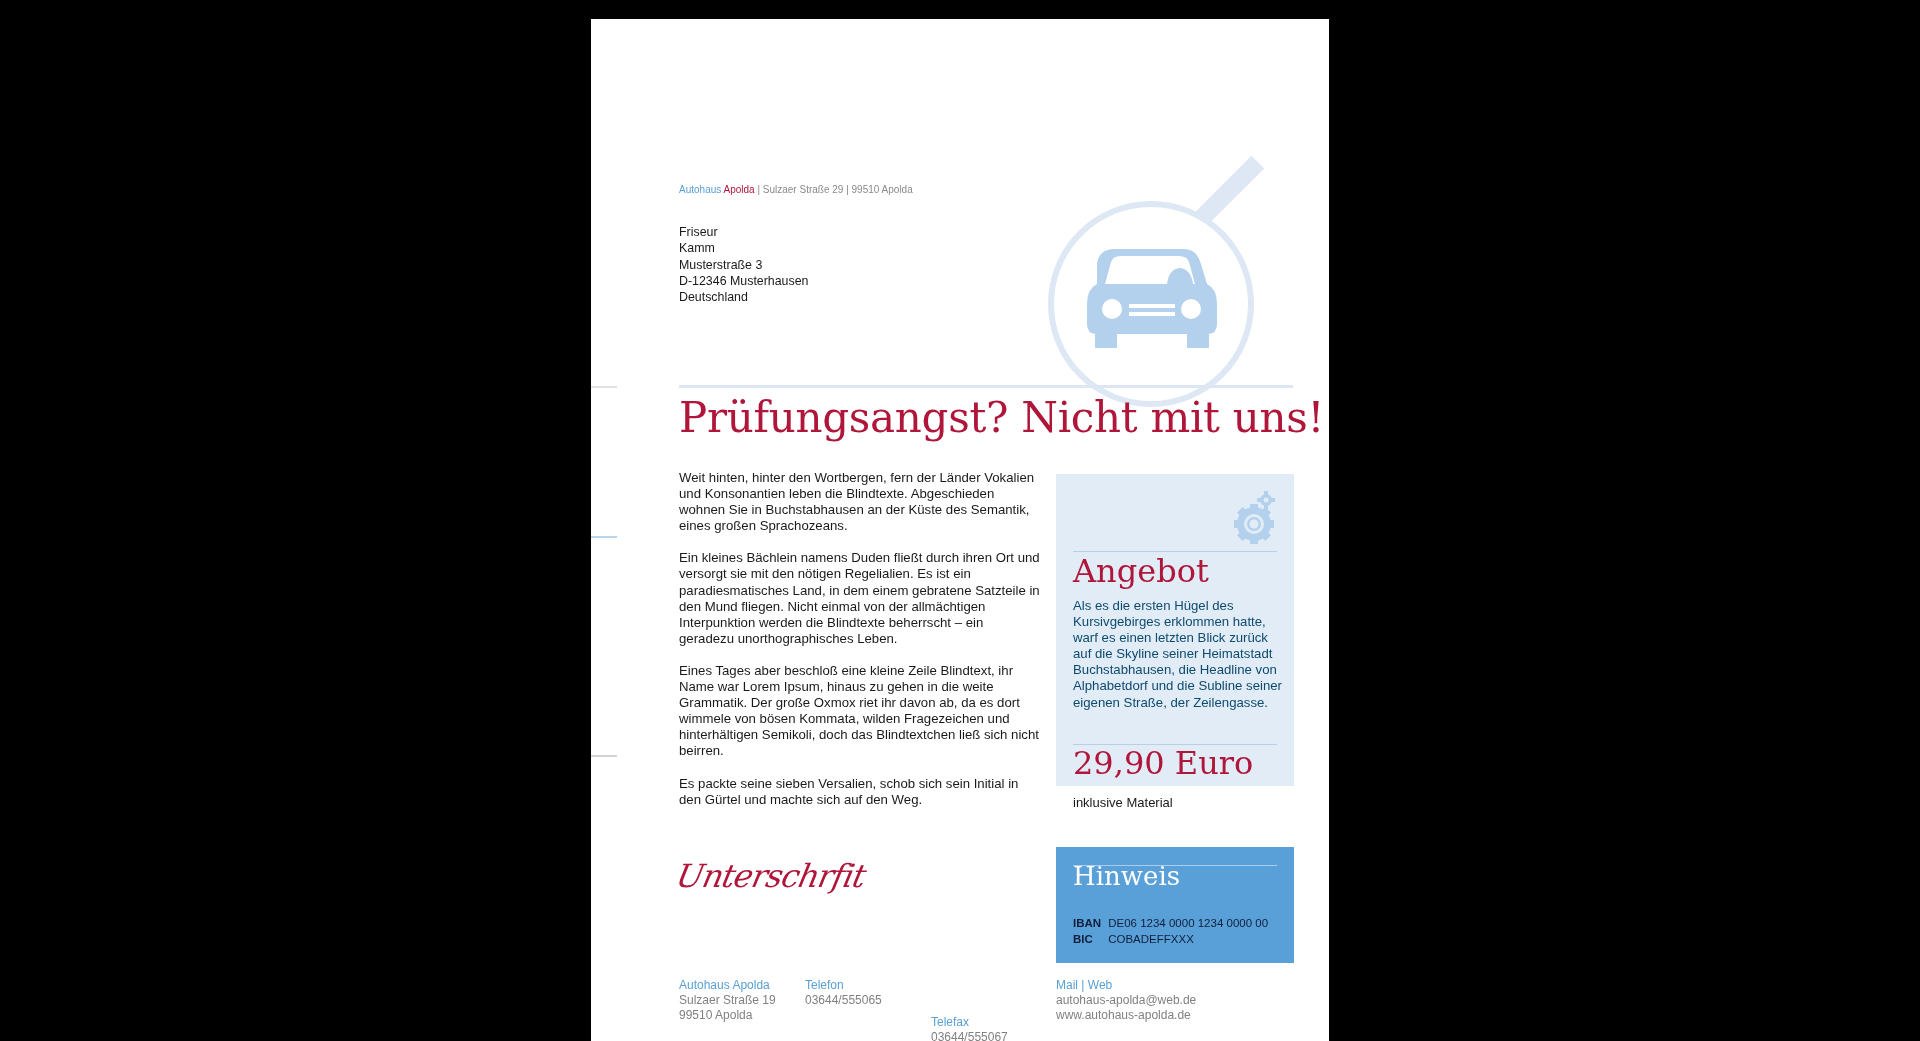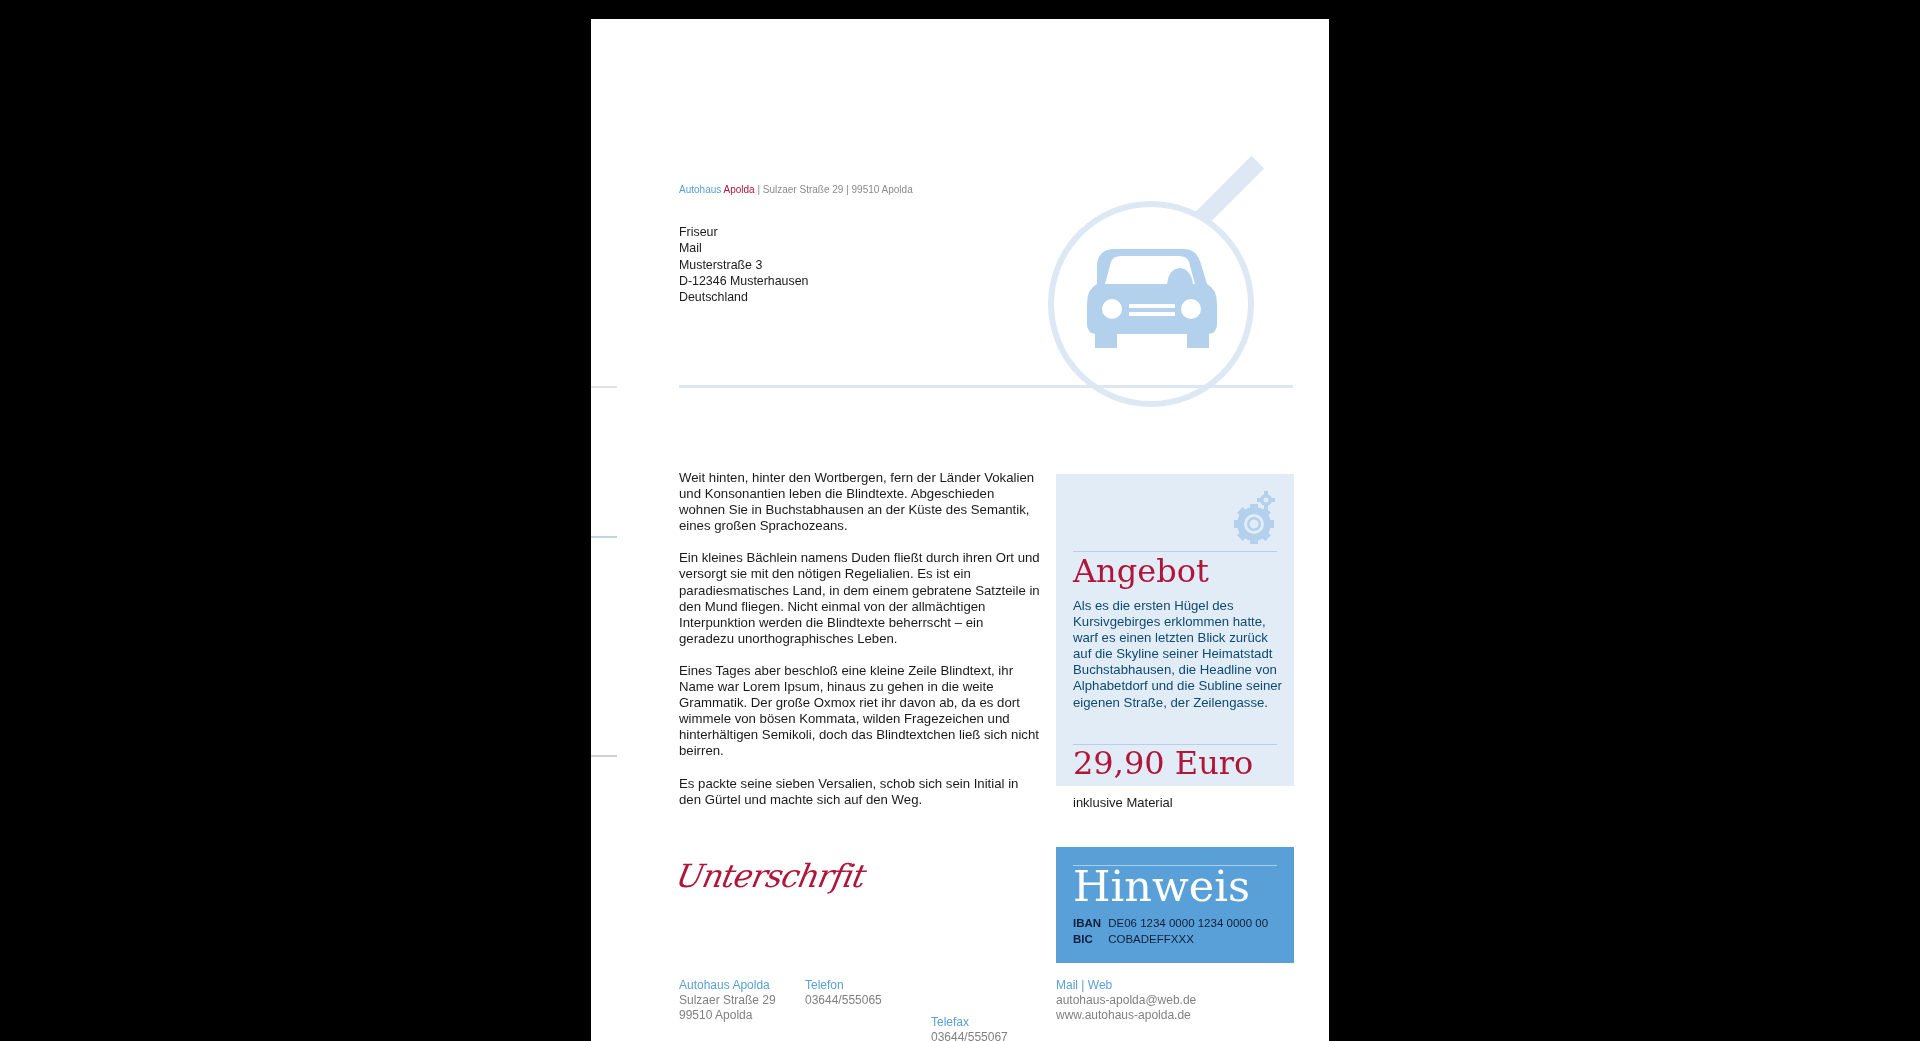--- a/index.html
+++ b/index.html
@@ -57,21 +57,21 @@
   .angebot .l1 { top:77px; }
   .angebot .l2 { top:270px; }
   .angebot .title { position:absolute; left:17px; top:78px; font-family:"DejaVu Serif", "Liberation Serif", serif; font-size:32px; color:#b0163a; }
   .angebot .text { position:absolute; left:17px; top:124px; width:210px; font-size:13.2px; line-height:16.1px; color:#0c4a6e; font-family:"Liberation Sans", sans-serif; }
   .angebot .price { position:absolute; left:17px; top:270px; font-family:"DejaVu Serif", "Liberation Serif", serif; font-size:32px; color:#b0163a; white-space:nowrap; }
   .angebot .sub { position:absolute; left:17px; top:321px; font-size:13px; color:#1a1a1a; font-family:"Liberation Sans", sans-serif; }
 
   
   .hinweis { left:465px; top:828px; width:238px; height:116px; background:#5aa0d8; }
   .hinweis .line { position:absolute; left:17px; right:17px; top:18px; height:1px; background:#a9cdeb; }
-  .hinweis .title { position:absolute; left:17px; top:14px; font-family:"DejaVu Serif", "Liberation Serif", serif; font-size:43px; color:#fff; }
+  .hinweis .title { position:absolute; left:17px; top:14px; font-family:"DejaVu Serif", "Liberation Serif", serif; font-size:26px; color:#fff; }
   .hinweis .bank { position:absolute; left:17px; top:68px; font-size:11.5px; line-height:16px; color:#0f1f3a; font-family:"Liberation Sans", sans-serif; }
   .hinweis .bank .lbl { display:inline-block; width:32px; font-weight:bold; }
 
   
   .signature {
     left:86px; top:838px; font-family:"DejaVu Serif", "Liberation Serif", serif; font-style:italic; font-size:32px;
     color:#b0163a; letter-spacing:-1px; transform:skewX(-12deg); transform-origin:left;
   }
 
   
@@ -86,21 +86,21 @@
 <div class="page">
 
 
   <div class="abs sender">
     <span class="c1">Autohaus</span>
     <span class="c2">Apolda</span><span> | Sulzaer Straße 29 | 99510 Apolda</span>
   </div>
 
   <div class="abs address">
     <div class="name">Friseur</div>
-    <div>Mail</div>
+    <div>Kamm</div>
     <div>Musterstraße 3</div>
     <div>D-12346 Musterhausen</div>
     <div>Deutschland</div>
   </div>
 
   <div class="abs magnifier">
     <svg width="240" height="280" viewBox="0 0 240 280">
       <rect x="178" y="0" width="18" height="80" fill="#dde8f4" transform="rotate(45 187 40) translate(0 -5)"></rect>
       <circle cx="112" cy="150" r="100" fill="none" stroke="#dde8f4" stroke-width="6"></circle>
 
@@ -114,20 +114,21 @@
       <rect x="56" y="178" width="22" height="16" fill="#b3d0ec"></rect>
       <rect x="148" y="178" width="22" height="16" fill="#b3d0ec"></rect>
     </svg>
   </div>
 
   <div class="abs rule"></div>
   <div class="abs mark m1"></div>
   <div class="abs mark m2"></div>
   <div class="abs mark m3"></div>
 
+  <div class="abs headline">Prüfungsangst? Nicht mit uns!</div>
 
   <div class="abs body-text">
     <p>Weit hinten, hinter den Wortbergen, fern der Länder Vokalien und Konsonantien leben die Blindtexte. Abgeschieden wohnen Sie in Buchstabhausen an der Küste des Semantik, eines großen Sprachozeans.</p>
     <p>Ein kleines Bächlein namens Duden fließt durch ihren Ort und versorgt sie mit den nötigen Regelialien. Es ist ein paradiesmatisches Land, in dem einem gebratene Satzteile in den Mund fliegen. Nicht einmal von der allmächtigen Interpunktion werden die Blindtexte beherrscht – ein geradezu unorthographisches Leben.</p>
     <p>Eines Tages aber beschloß eine kleine Zeile Blindtext, ihr Name war Lorem Ipsum, hinaus zu gehen in die weite Grammatik. Der große Oxmox riet ihr davon ab, da es dort wimmele von bösen Kommata, wilden Fragezeichen und hinterhältigen Semikoli, doch das Blindtextchen ließ sich nicht beirren.</p>
     <p>Es packte seine sieben Versalien, schob sich sein Initial in den Gürtel und machte sich auf den Weg.</p>
   </div>
 
   <div class="abs angebot">
     <svg class="gear" viewBox="0 0 50 58">
@@ -167,21 +168,21 @@
         <span>COBADEFFXXX</span>
       </div>
     </div>
   </div>
 
   <div class="abs signature">Unterschrfit</div>
 
   <div class="abs footer">
     <div class="col" style="left:0;">
       <div class="head">Autohaus Apolda</div>
-      <div class="val">Sulzaer Straße 29</div>
+      <div class="val">Sulzaer Straße 19</div>
       <div class="val">99510 Apolda</div>
     </div>
     <div class="col" style="left:126px;">
       <div class="head">Telefon</div>
       <div class="val">03644/555065</div>
     </div>
     <div class="col" style="left:252px;margin-top:37px;">
       <div class="head">Telefax</div>
       <div class="val">03644/555067</div>
     </div>

